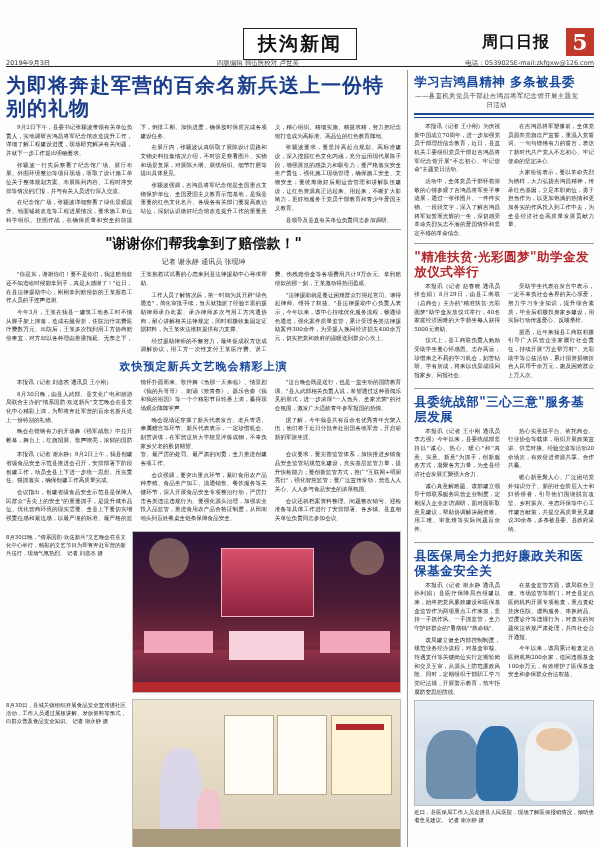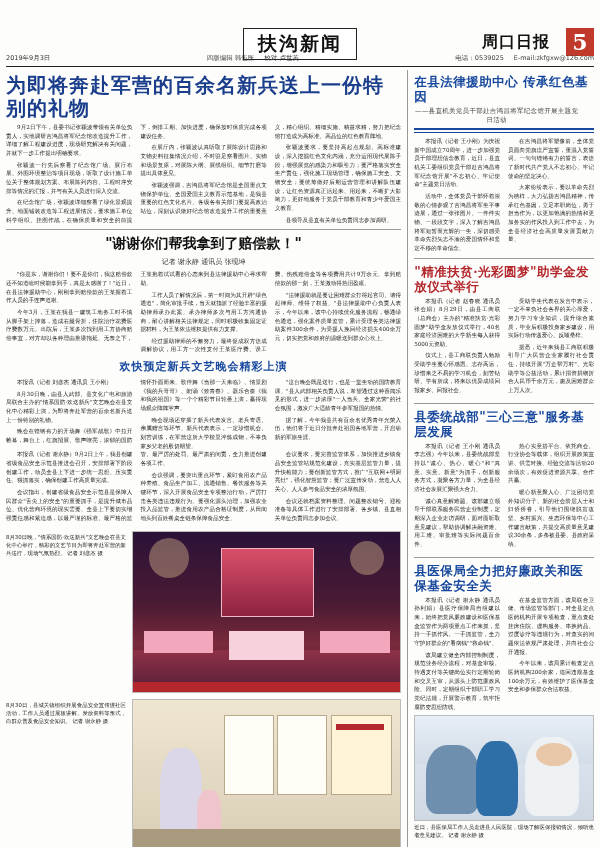--- a/index.html
+++ b/index.html
@@ -23,24 +23,24 @@
     font-family:"DejaVu Serif","Liberation Serif",serif;
     font-size:16px;font-weight:bold;color:#111;letter-spacing:1px;
   }
   .page-num{
     background:#c0392b;color:#fff;font-size:22px;font-weight:bold;
     width:28px;height:28px;display:flex;align-items:center;justify-content:center;
     font-family:"DejaVu Serif","Liberation Serif",serif;
   }
   .topbar{
     position:absolute;top:28px;left:0;right:0;height:14px;
-    display:flex;align-items:flex-start;justify-content:space-between;
+    display:flex;align-items:flex-end;justify-content:space-between;
     font-size:6.5px;color:#333;padding:0 6px;box-sizing:border-box;
   }
-  .topbar .mid{display:flex;gap:10px;color:#444;}
+  .topbar .mid{display:flex;color:#444;}
   .rule{height:1px;background:#222;margin:0 6px;}
   
   .cols{display:flex;padding:3px 6px 0 6px;box-sizing:border-box;gap:6px;}
   .left{width:400px;}
   .right{width:182px;border-left:1px solid #999;padding-left:6px;}
   
   h1.lead{
     font-family:"DejaVu Serif","Liberation Serif",serif;
     font-size:20px;font-weight:bold;color:#1a3e8c;margin:4px 0 3px 0;
     letter-spacing:1px;line-height:1.15;
@@ -194,21 +194,21 @@
           <div class="person" style="left:10%;bottom:6%;width:16%;height:62%;background:#dcd7e8;"></div>
           <div class="person" style="left:24%;bottom:6%;width:9%;height:34%;background:#f0c4cd;"></div>
           <div class="green-rail" style="bottom:0;height:14%;background:#a99a7d;"></div>
         </div>
       </div>
 
     </div>
 
     <div class="right">
 
-      <h3 class="rsec">在县法律援助中心  传承红色基因</h3>
+      <h3 class="rsec">学习吉鸿昌精神  多条被县委</h3>
       <div class="subhead">——县直机关党员干部赴吉鸿昌将军纪念馆开展主题党日活动</div>
       <div class="dbl"></div>
       <div class="body2">
         <p class="txt ind">本报讯（记者 王小刚）为庆祝新中国成立70周年，进一步加强党员干部理想信念教育，近日，县直机关工委组织党员干部赴吉鸿昌将军纪念馆开展"不忘初心、牢记使命"主题党日活动。</p>
         <p class="txt ind">活动中，全体党员干部怀着崇敬的心情参观了吉鸿昌将军生平事迹展，通过一张张图片、一件件实物、一段段文字，深入了解吉鸿昌将军短暂而光辉的一生，深切感受革命先烈矢志不渝的爱国情怀和坚定不移的革命信念。</p>
         <p class="txt ind">在吉鸿昌将军塑像前，全体党员面向党旗庄严宣誓，重温入党誓词。一句句铿锵有力的誓言，表达了新时代共产党人不忘初心、牢记使命的坚定决心。</p>
         <p class="txt ind">大家纷纷表示，要以革命先烈为榜样，大力弘扬吉鸿昌精神，传承红色基因，立足本职岗位，勇于担当作为，以更加饱满的热情和更加务实的作风投入到工作中去，为全县经济社会高质量发展贡献力量。</p>
       </div>
 
       <div class="divline"></div>

